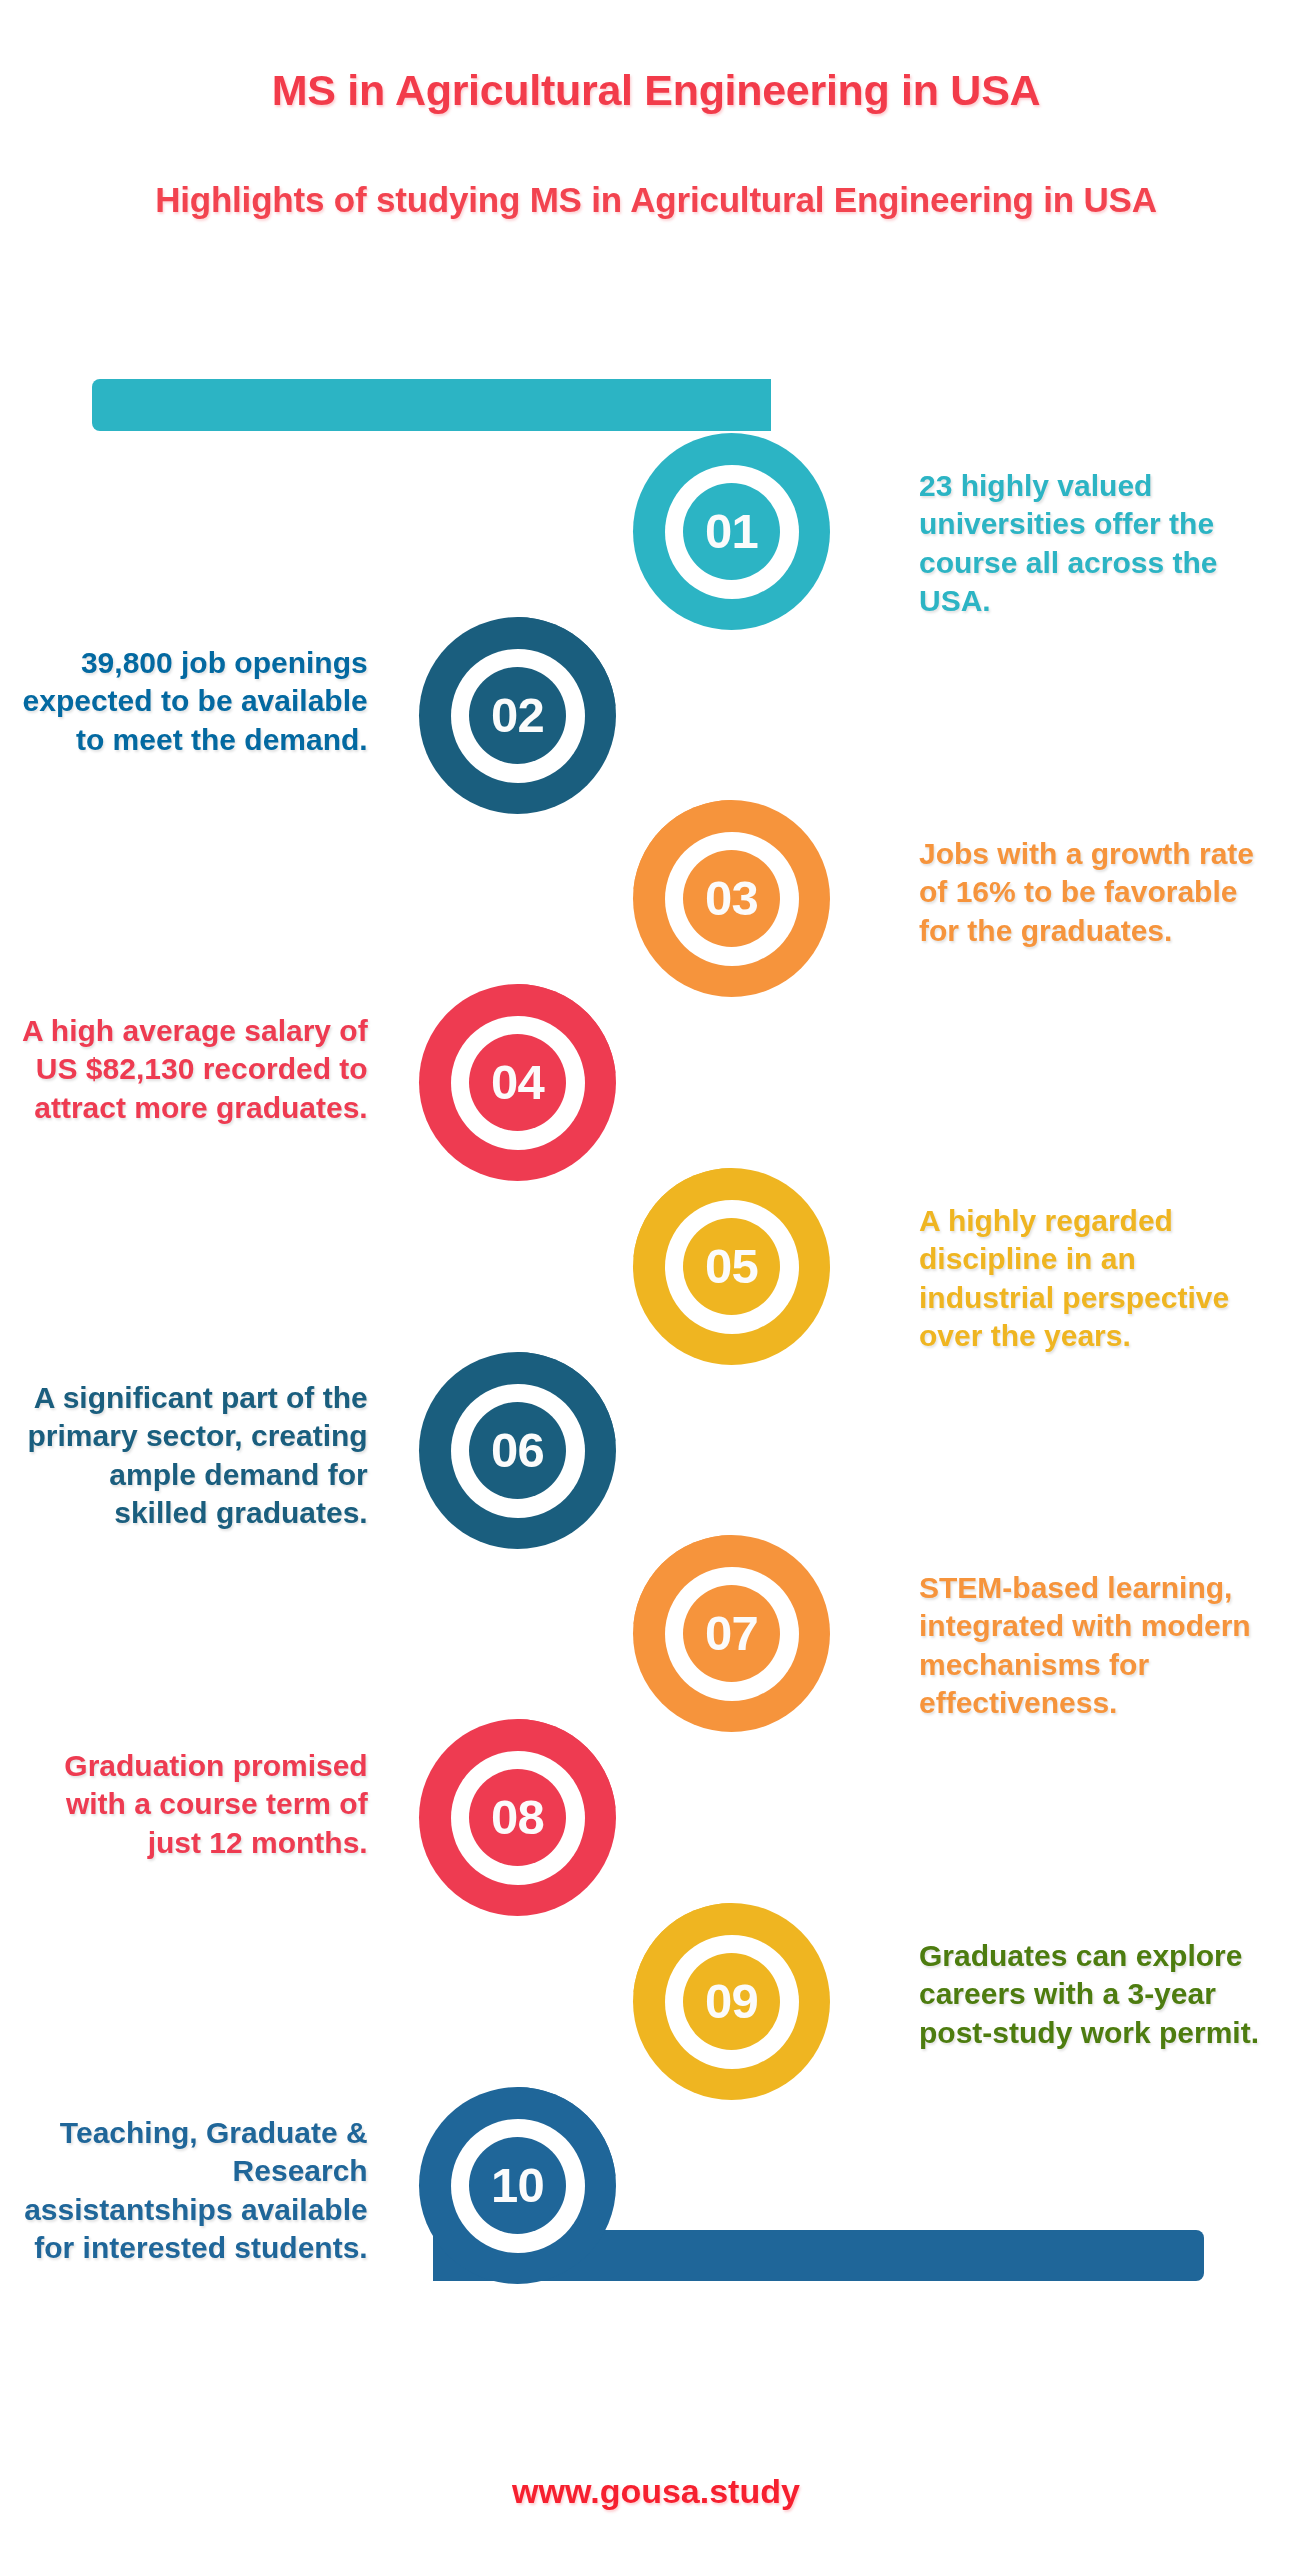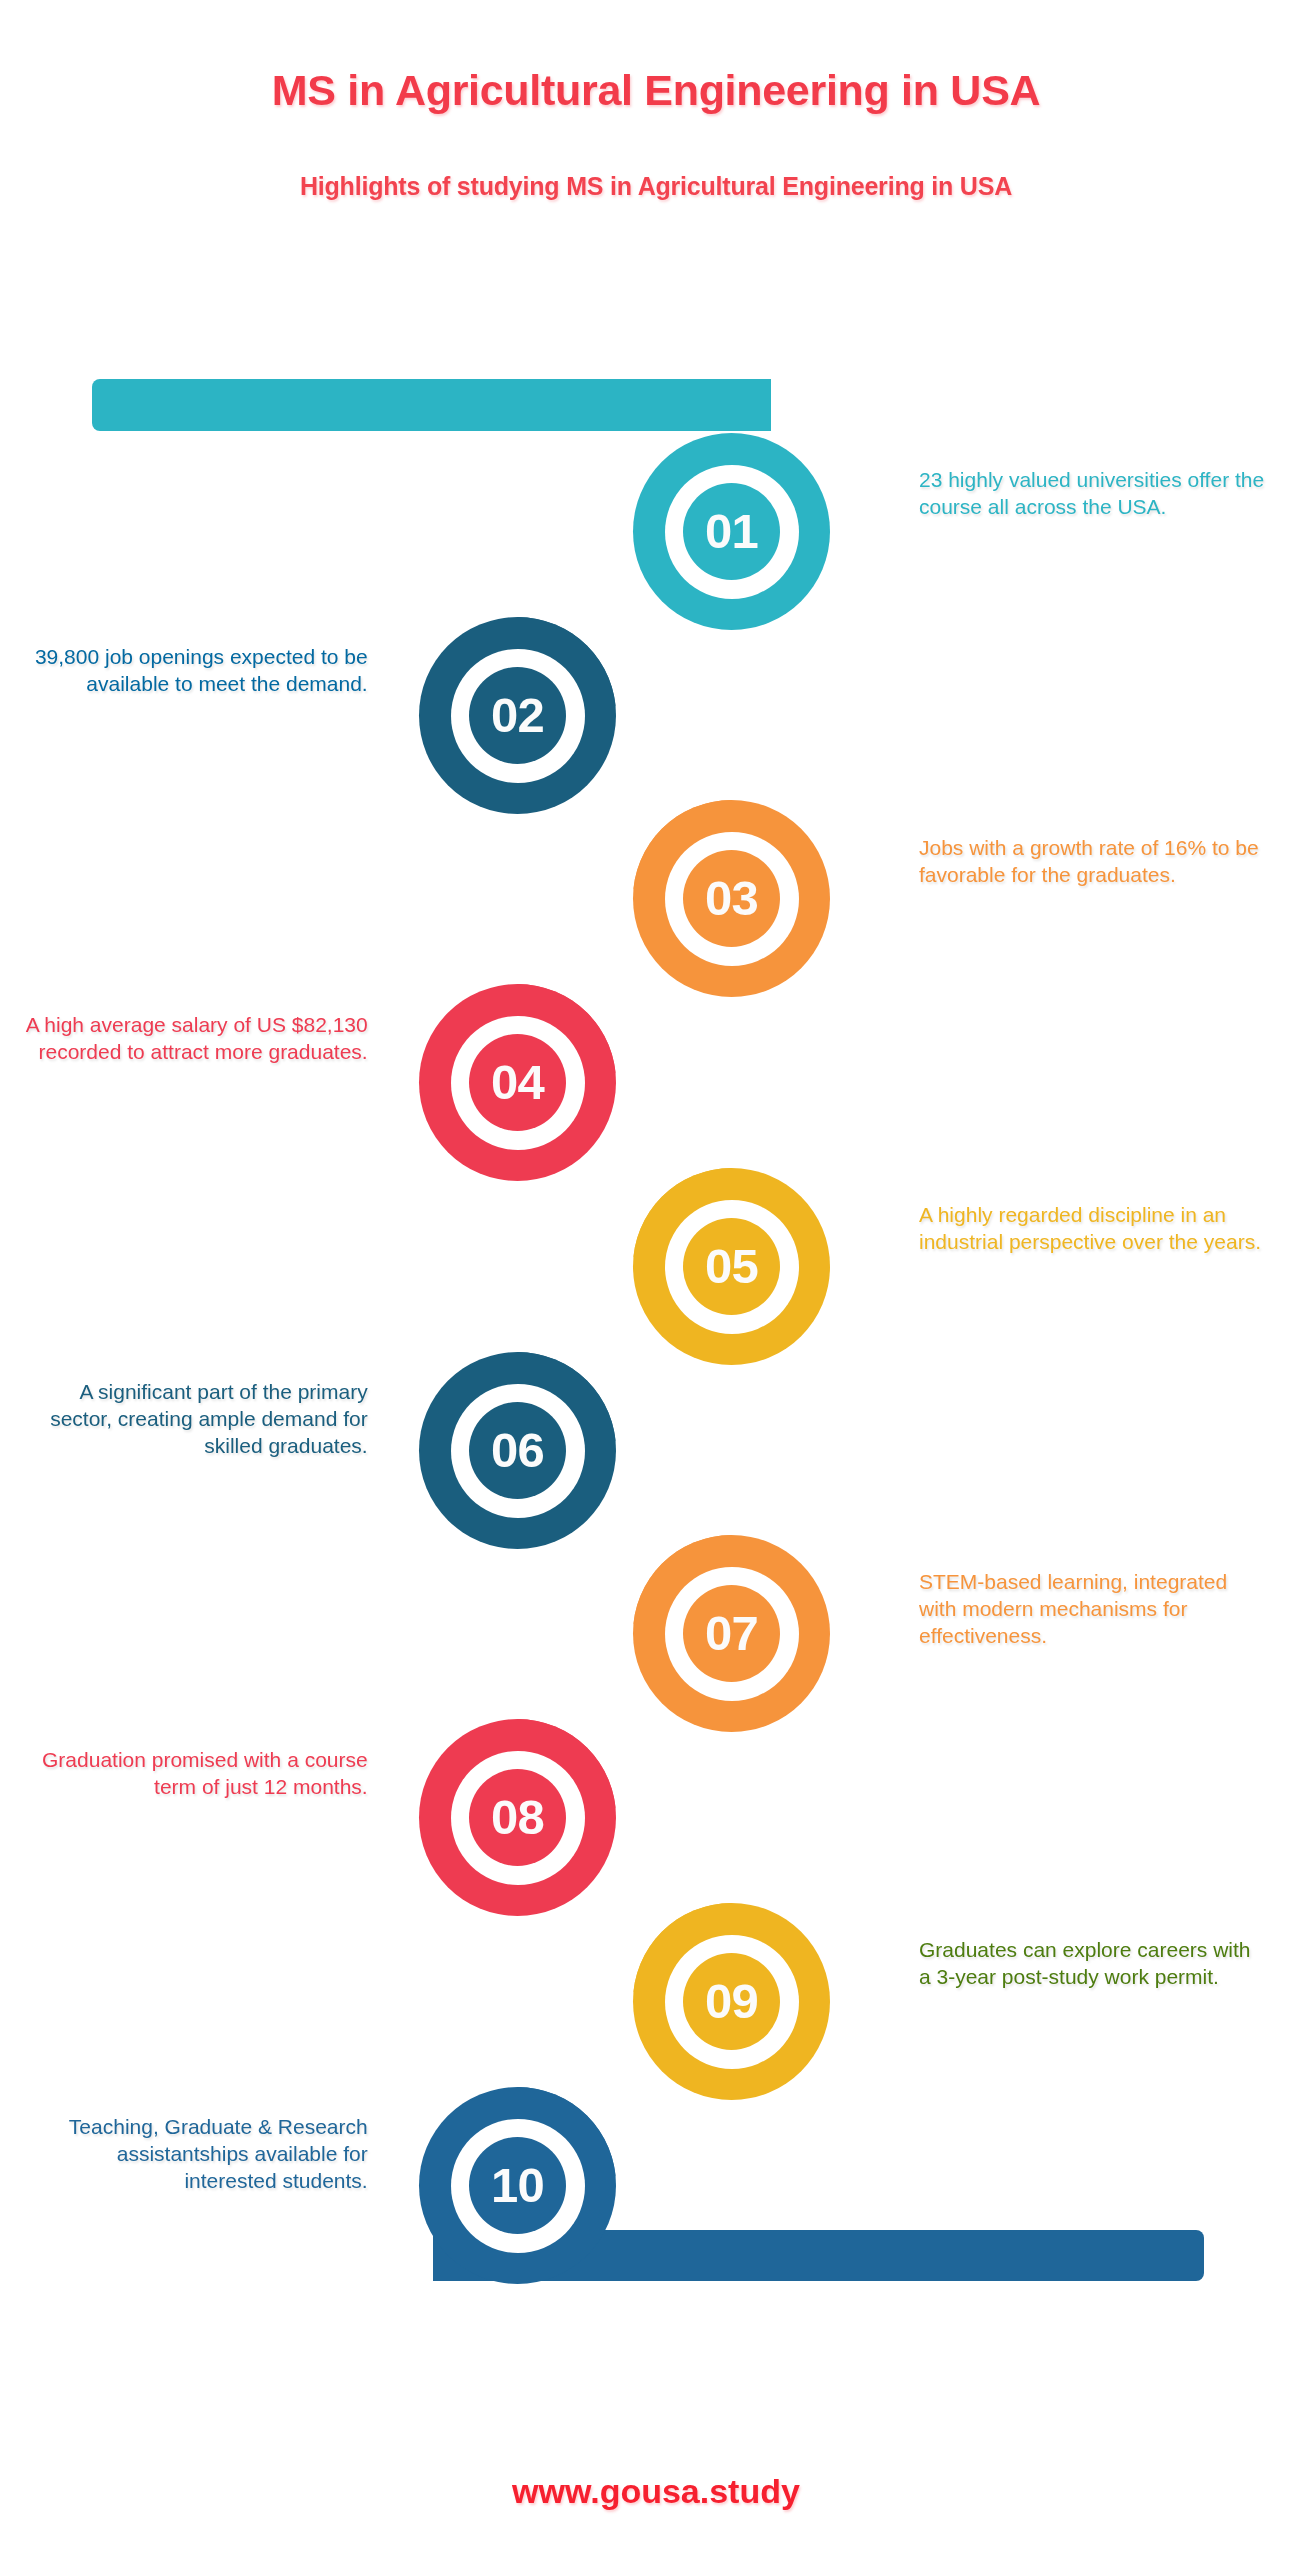--- a/index.html
+++ b/index.html
@@ -18,21 +18,21 @@
     text-align:center;
     font-size:43px;font-weight:bold;
     color:#F23B4A;
     letter-spacing:-0.3px;
     text-shadow:1.3px 2px 2.6px rgba(242,59,74,0.25);
     line-height:1.1;
   }
   .subtitle{
     position:absolute;left:0;top:152px;width:1312px;
     text-align:center;
-    font-size:25px;font-weight:bold;
+    font-size:35px;font-weight:bold;
     color:#F2434F;
     letter-spacing:-0.2px;
     text-shadow:1.3px 2px 2.6px rgba(242,59,74,0.22);
     line-height:1.1;
   }
   .footer{
     position:absolute;left:0;top:2472px;width:1312px;
     text-align:center;
     font-size:34px;font-weight:bold;
     color:#F6202F;
@@ -82,21 +82,21 @@
   }
   
   .link{
     position:absolute;width:197px;height:197px;border-radius:50%;
     clip-path:polygon(50% 50%, 100% 0, 150% 0, 150% 60%, 50% 60%);
   }
 
   
   .cap{
     position:absolute;
-    font-size:21px;font-weight:normal;line-height:1.28;
+    font-size:30px;font-weight:bold;line-height:1.28;
     text-shadow:1.3px 2px 2.6px rgba(0,0,0,0.12);
   }
   .cap.right{text-align:left;}
   .cap.left{text-align:right;}
 </style>
 </head>
 <body>
 
 <div id="stage">
 

